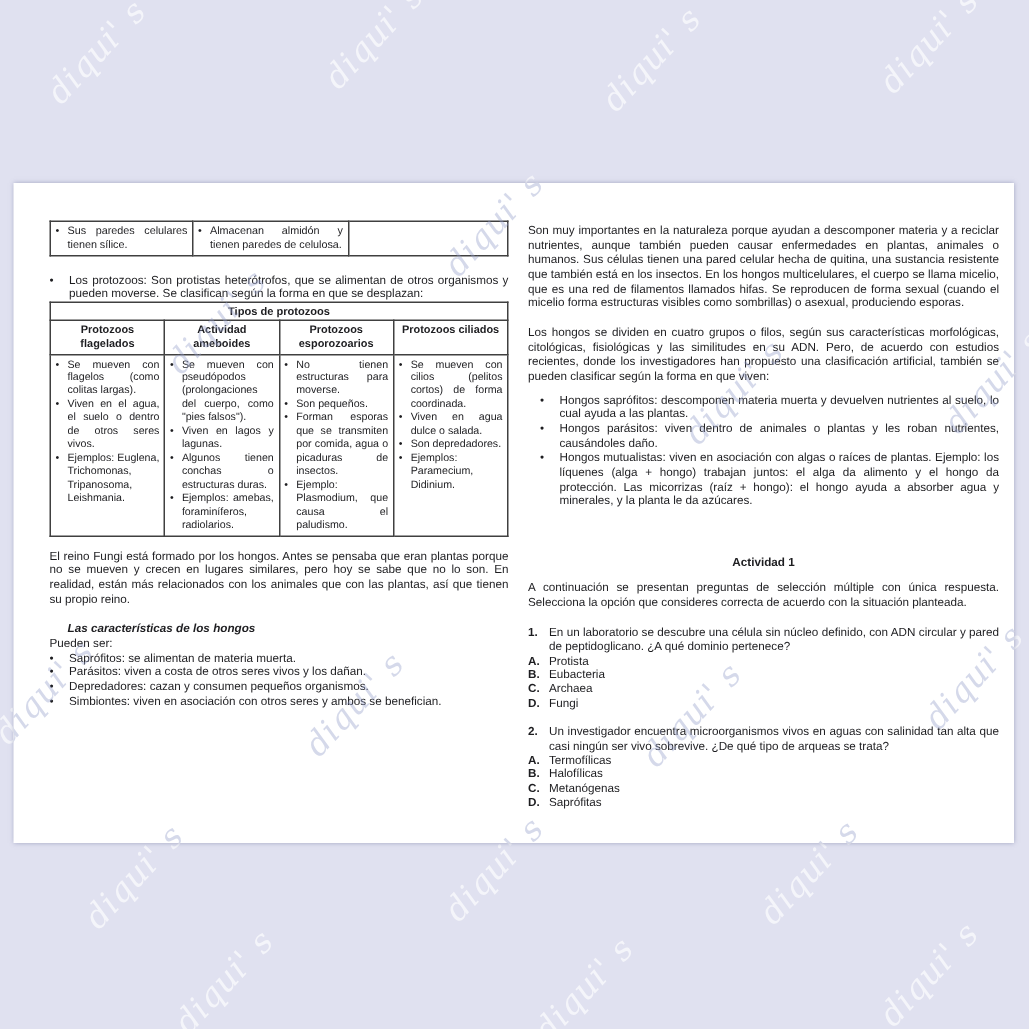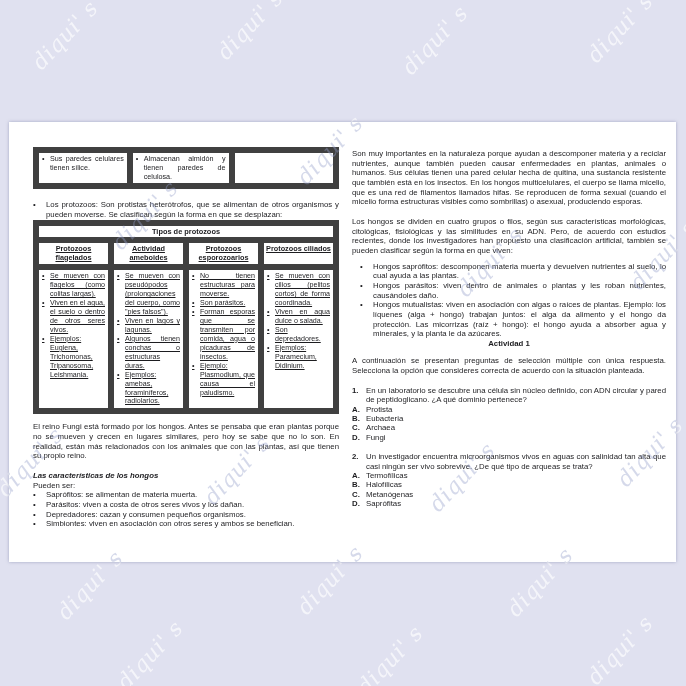--- a/index.html
+++ b/index.html
@@ -33,33 +33,33 @@
   .col { position:absolute; font-size:7.8px; line-height:1.24; }
   .col-left  { left:24px;  top:25px; width:306px; }
   .col-right { left:343px; top:27px; width:314px; }
 
   p { margin:0; text-align:justify; }
   .b { font-weight:400; }
   .h-bold { font-weight:700; margin:0; }
   .h-bi   { font-weight:700; font-style:italic; margin:0; }
   .center { text-align:center; }
   .mb6  { margin-bottom:6px; }
-  .mb8  { margin-bottom:8px; }
+  .mb8  { margin-bottom:8px;margin-top:31px; }
   .mb10 { margin-bottom:10px; }
   .mb11 { margin-bottom:11px; }
-  .mt10 { margin-top:10px; }
+  .mt10 { margin-top:10px;margin-left:12px; }
 
   table { border-collapse:collapse; width:100%; table-layout:fixed; }
-  td, th { border:6px solid #404040; vertical-align:top; padding:2px 3px; }
+  td, th { border:1px solid #404040; vertical-align:top; padding:2px 3px; }
   .ctable { margin-bottom:11px; }
   .ctable td { font-size:7.2px; line-height:1.22; }
   .ptable { margin-bottom:8px; }
   .ptable .t-title { font-weight:700; text-align:center; font-size:7.4px; padding:1px 2px; }
-  .ptable th { font-weight:700; text-align:center; font-size:7.3px; line-height:1.2; padding:2px 2px;text-decoration:underline; }
-  .ptable td.cell { font-size:7.1px; line-height:1.26;text-decoration:underline; }
+  .ptable th { font-weight:700; text-align:center; font-size:7.3px; line-height:1.2; padding:2px 2px; }
+  .ptable td.cell { font-size:7.1px; line-height:1.26; }
 
   ul.blist { list-style:none; margin:0; padding:0; }
   ul.blist li { display:flex; margin:0; }
   ul.blist li::before { content:"\2022"; flex:0 0 8px; }
   ul.blist li .btext { flex:1; text-align:justify; }
 
   
   ul.dlist { list-style:none; margin:0; padding:0; }
   ul.dlist li { display:flex; }
   ul.dlist li::before { content:"\2022"; flex:0 0 13px; text-align:left; }
@@ -167,21 +167,21 @@
                   <span class="btext">Ejemplos: amebas, foraminíferos, radiolarios.</span>
                 </li>
           </ul>
         </td>
         <td class="cell">
           <ul class="blist">
             <li>
                   <span class="btext">No tienen estructuras para moverse.</span>
                 </li>
             <li>
-                  <span class="btext">Son parásitos.</span>
+                  <span class="btext">Son pequeños.</span>
                 </li>
             <li>
                   <span class="btext">Forman esporas que se transmiten por comida, agua o picaduras de insectos.</span>
                 </li>
             <li>
                   <span class="btext">Ejemplo: Plasmodium, que causa el paludismo.</span>
                 </li>
           </ul>
         </td>
         <td class="cell">

